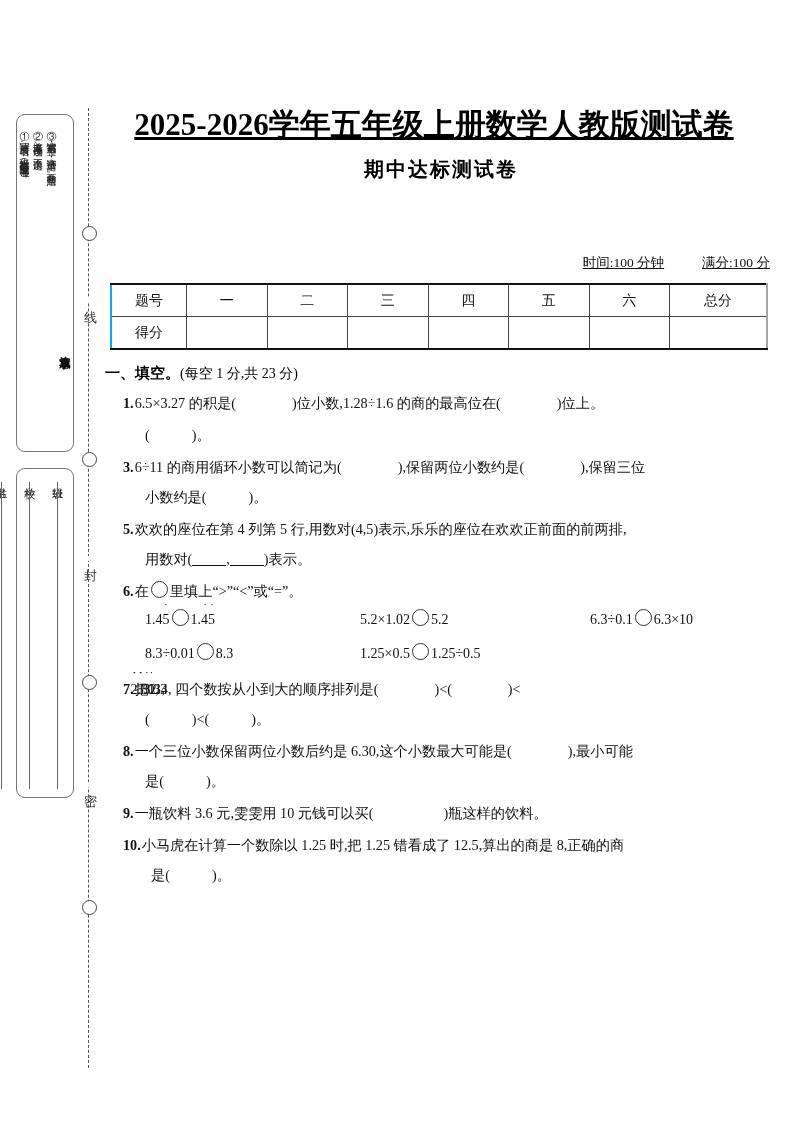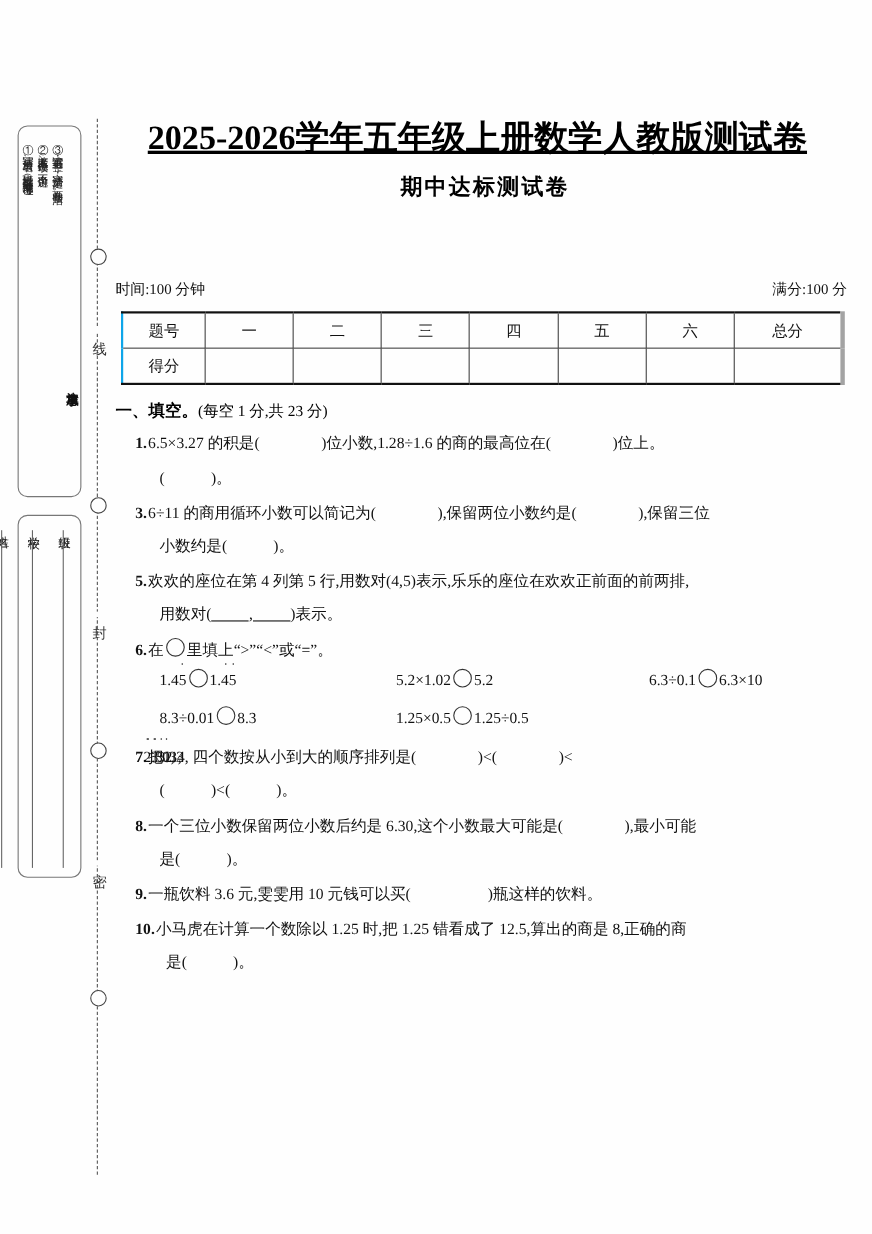--- a/index.html
+++ b/index.html
@@ -189,24 +189,25 @@
     letter-spacing: 2px;
     color: #000;
   }
 
   .meta-row {
     position: absolute;
     left: 0;
     top: 254px;
     width: 665px;
     display: flex;
-    justify-content: space-between;
+    justify-content: flex-end;
     gap: 38px;
     font-size: 13.5px;
     color: #111;
+    text-decoration: underline;
   }
 
   
   .score-table {
     position: absolute;
     left: 5px;
     top: 283px;
     width: 658px;
     border-collapse: collapse;
     table-layout: fixed;
@@ -219,21 +220,21 @@
     color: #111;
     padding: 0;
   }
   .score-table .hdr-first, .score-table .row-first {
     width: 74px;
   }
   .score-table .tot { width: 96px; }
   .score-table tr:first-child td { border-top: 2px solid #111; }
   .score-table tr:last-child td { border-bottom: 2px solid #111; }
   .score-table td:first-child { border-left: 2px solid #0ea5e9; }
-  .score-table td:last-child { border-right: 4px solid #a3a3a3; }
+  .score-table td:last-child { border-right: 2px solid #a3a3a3; }
 
   
   .section-head {
     position: absolute;
     left: 0px;
     top: 364px;
     font-size: 15px;
     color: #000;
   }
   .section-head b { font-weight: bold; }

